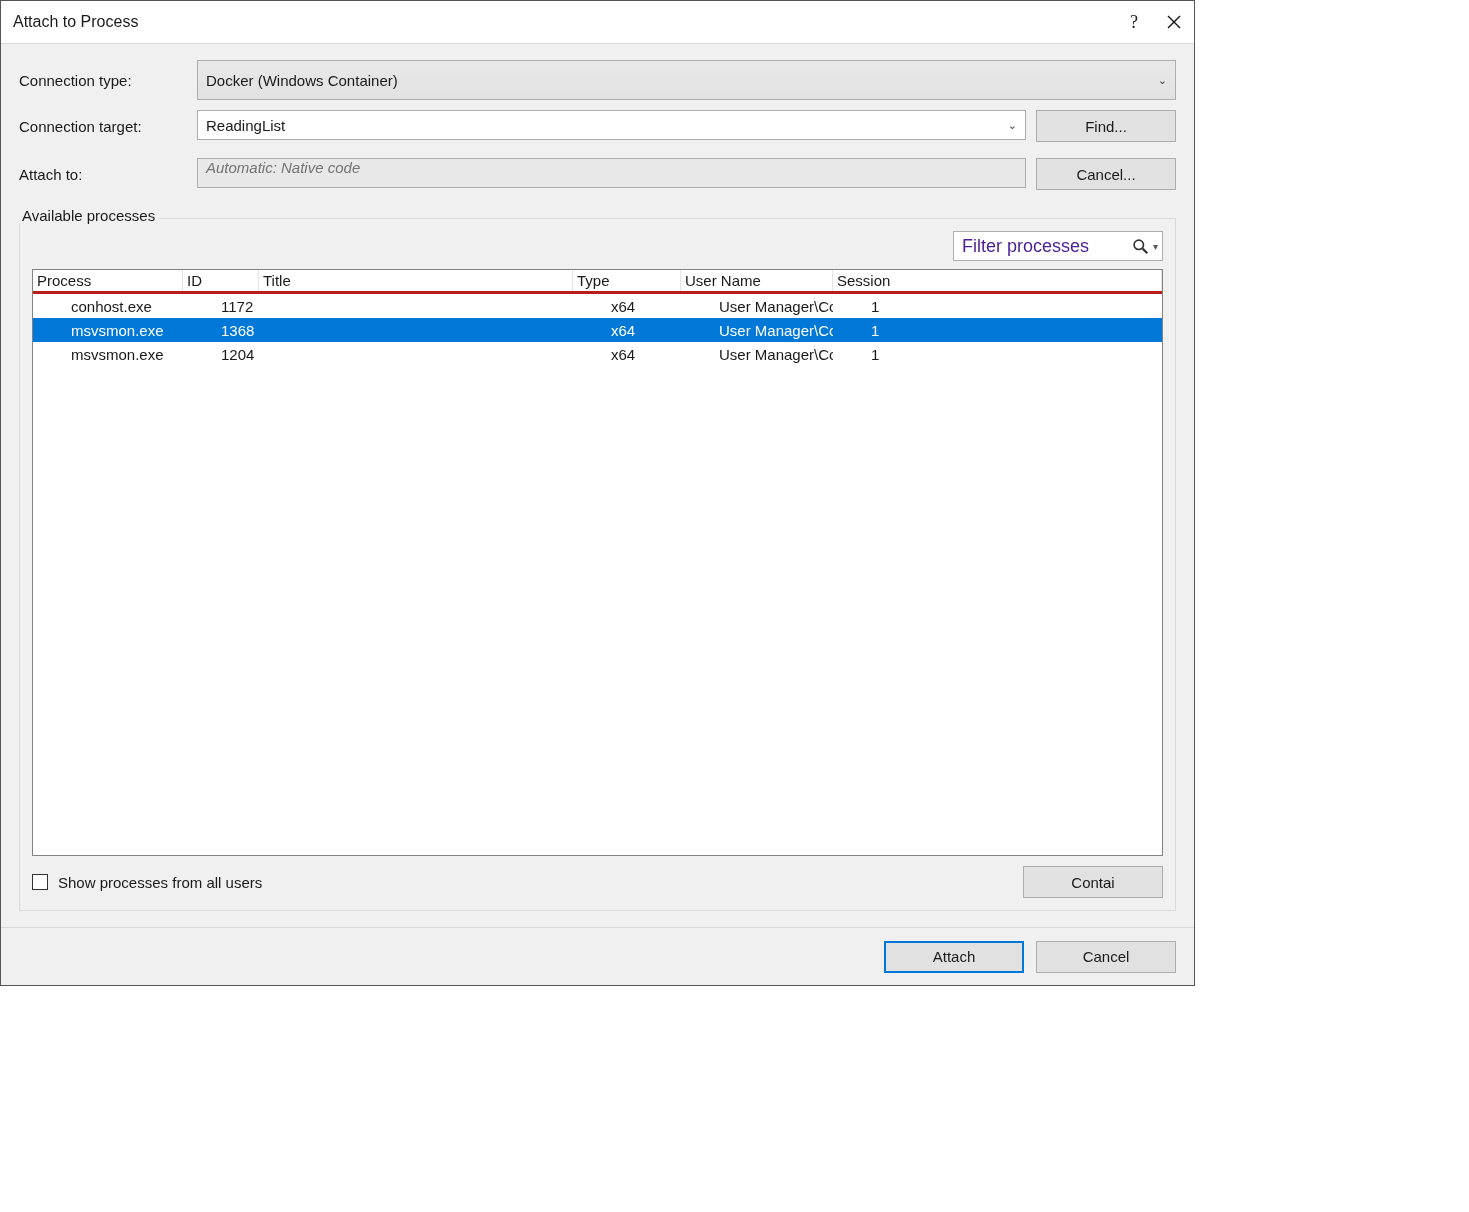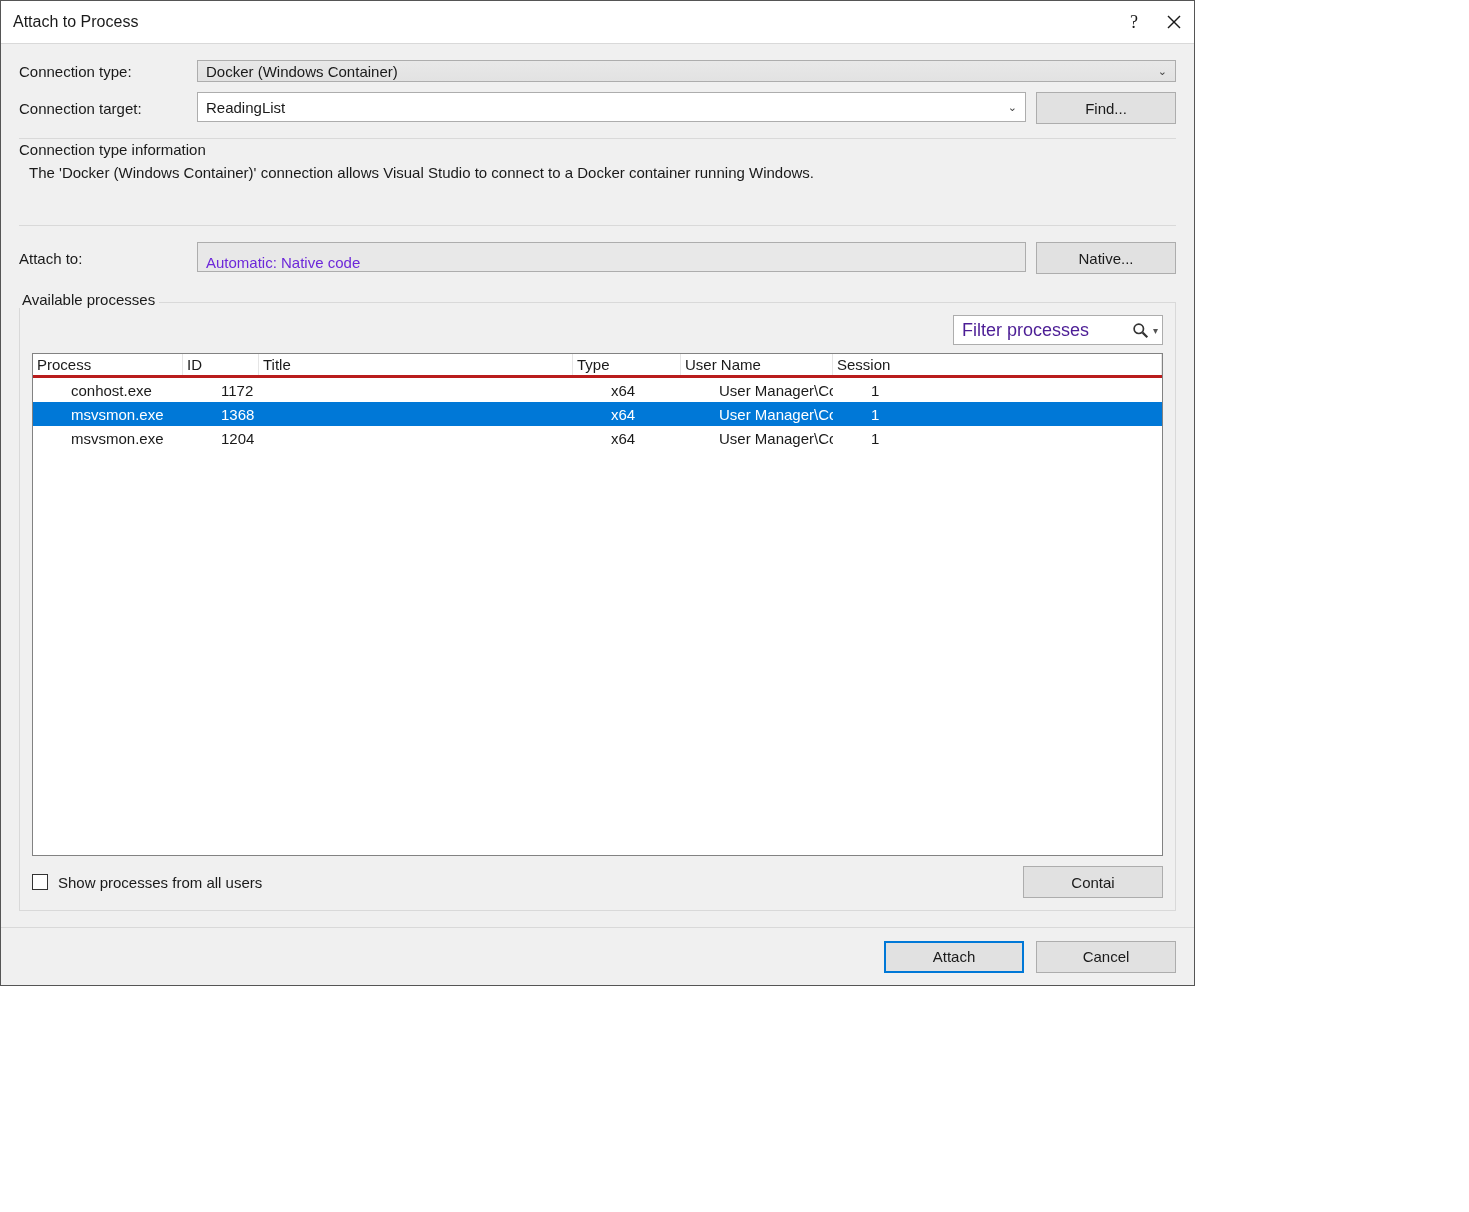--- a/index.html
+++ b/index.html
@@ -12,26 +12,26 @@
     .titlebar .tb-btn { width: 40px; height: 42px; display: flex; align-items: center; justify-content: center; font-size: 18px; cursor: default; }
     .titlebar .tb-btn.help { font-family: "Segoe UI", serif; }
     .titlebar .tb-btn.close svg { width: 14px; height: 14px; }
 
     .body { flex: 1; background: #f0f0f0; border-top: 1px solid #d9d9d9; padding: 16px 18px 16px 18px; display: flex; flex-direction: column; gap: 10px; }
 
     .row { display: flex; align-items: center; gap: 10px; }
     .label { width: 168px; }
     .field { flex: 1; }
 
-    .dropdown { height: 22px; border: 1px solid #adadad; background: linear-gradient(#e8e8e8,#e2e2e2); display: flex; align-items: center; padding: 0 8px; position: relative; }
+    .dropdown { height: 40px; border: 1px solid #adadad; background: linear-gradient(#e8e8e8,#e2e2e2); display: flex; align-items: center; padding: 0 8px; position: relative; }
     .dropdown .caret { margin-left: auto; font-size: 11px; color: #444; }
     .combobox { height: 30px; border: 1px solid #adadad; background: #fff; display: flex; align-items: center; padding: 0 8px; position: relative; }
     .combobox .caret { margin-left: auto; font-size: 11px; color: #444; }
 
-    .readonlybox { height: 30px; border: 1px solid #adadad; background: #e8e8e8; display: flex; align-items: flex-end; padding: 0 8px; color: #6d28d9; }
+    .readonlybox { height: 30px; border: 1px solid #adadad; background: #e8e8e8; display: flex; align-items: flex-start; padding: 0 8px; color: #737373; font-style: italic; }
 
     .side-btn { width: 140px; height: 32px; border: 1px solid #adadad; background: #e1e1e1; display: flex; align-items: center; justify-content: center; cursor: default; }
 
     .infogroup { border: 1px solid #d9d9d9; border-left: none; border-right: none; margin-top: 4px; padding: 0 0 44px 0; background: #f0f0f0; }
     .infogroup .grouplabel { font-size: 15px; padding: 2px 0 6px 0; }
     .infogroup .infotext { font-size: 15px; padding: 0 0 0 10px; }
 
     .procgroup { border: 1px solid #d9d9d9; padding: 10px 12px 12px 12px; flex: 1; display: flex; flex-direction: column; position: relative; margin-top: -4px; }
     .procgroup .grouplabel { position: absolute; top: -12px; left: -2px; background: #f0f0f0; padding: 0 4px; }
 
@@ -98,32 +98,28 @@
       <div class="label">Connection target:</div>
       <div class="field" style="display:flex; gap:10px;">
         <div class="combobox" style="flex:1;">
           <span>ReadingList</span>
           <span class="caret">⌄</span>
         </div>
         <div class="side-btn">Find...</div>
       </div>
     </div>
 
-    <div class="infogroup">
-      <div class="grouplabel">Connection type information</div>
-      <div class="infotext">The 'Docker (Windows Container)' connection allows Visual Studio to connect to a Docker container running Windows.</div>
-    </div>
 
     <div class="row" style="margin-top:6px;">
       <div class="label">Attach to:</div>
       <div class="field" style="display:flex; gap:10px;">
         <div class="readonlybox" style="flex:1;">
           <span>Automatic: Native code</span>
         </div>
-        <div class="side-btn">Native...</div>
+        <div class="side-btn">Cancel...</div>
       </div>
     </div>
 
     <div class="procgroup" style="margin-top:18px;">
       <div class="grouplabel">Available processes</div>
 
       <div class="filterbar">
         <div class="filterbox">
           <span class="ph">Filter processes</span>
           <svg class="mag" viewBox="0 0 20 20">

